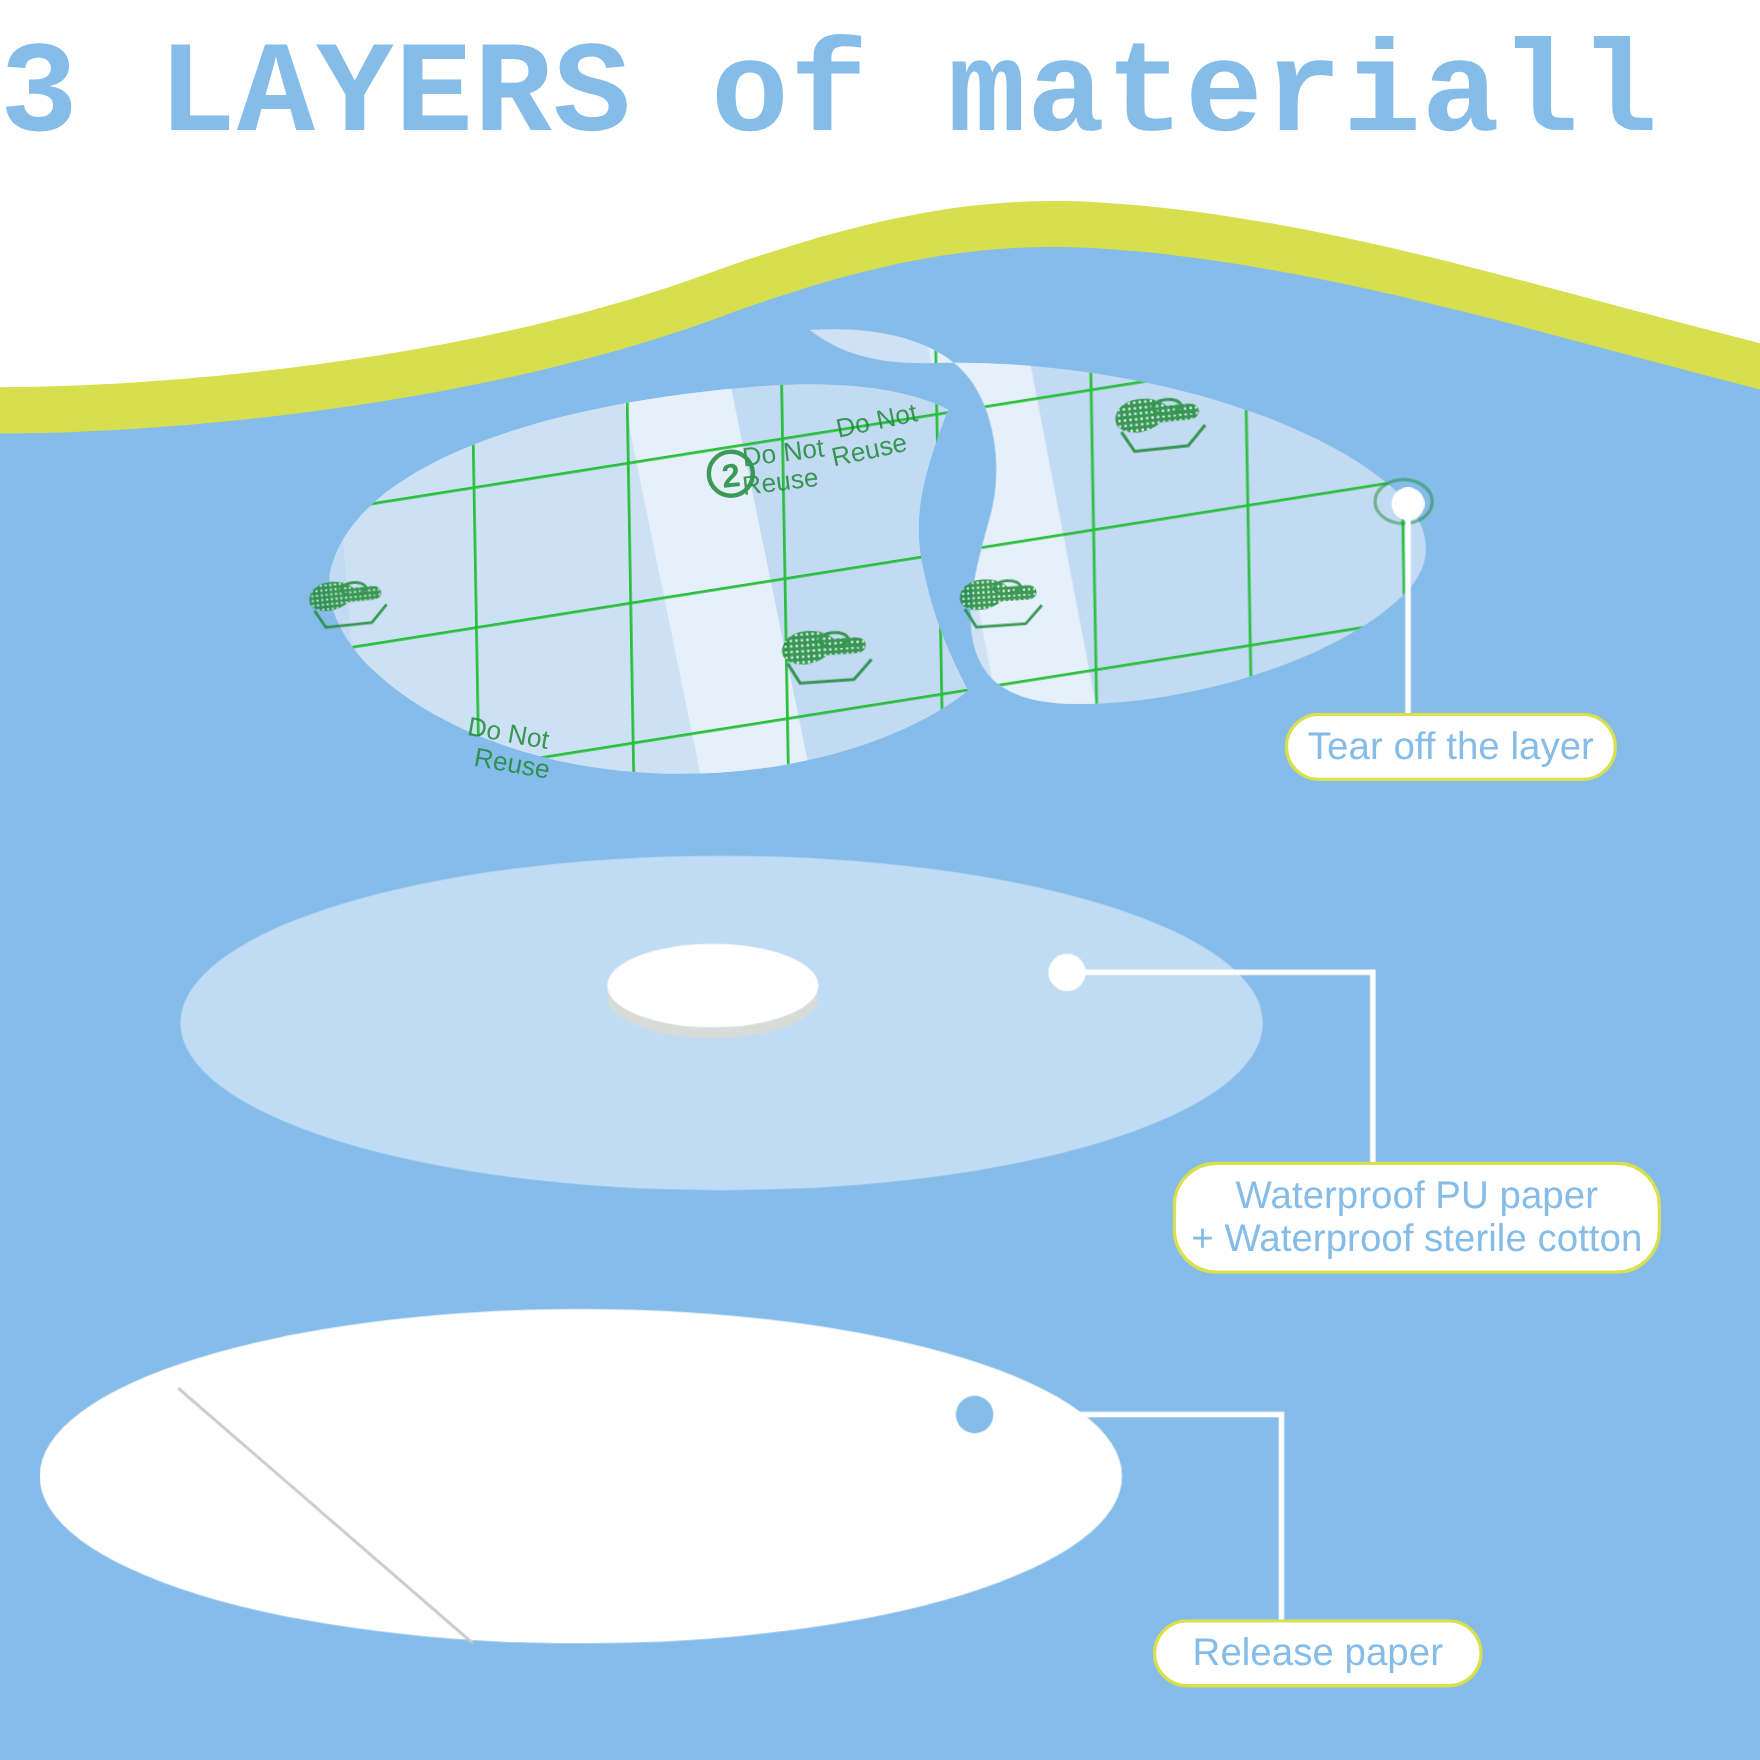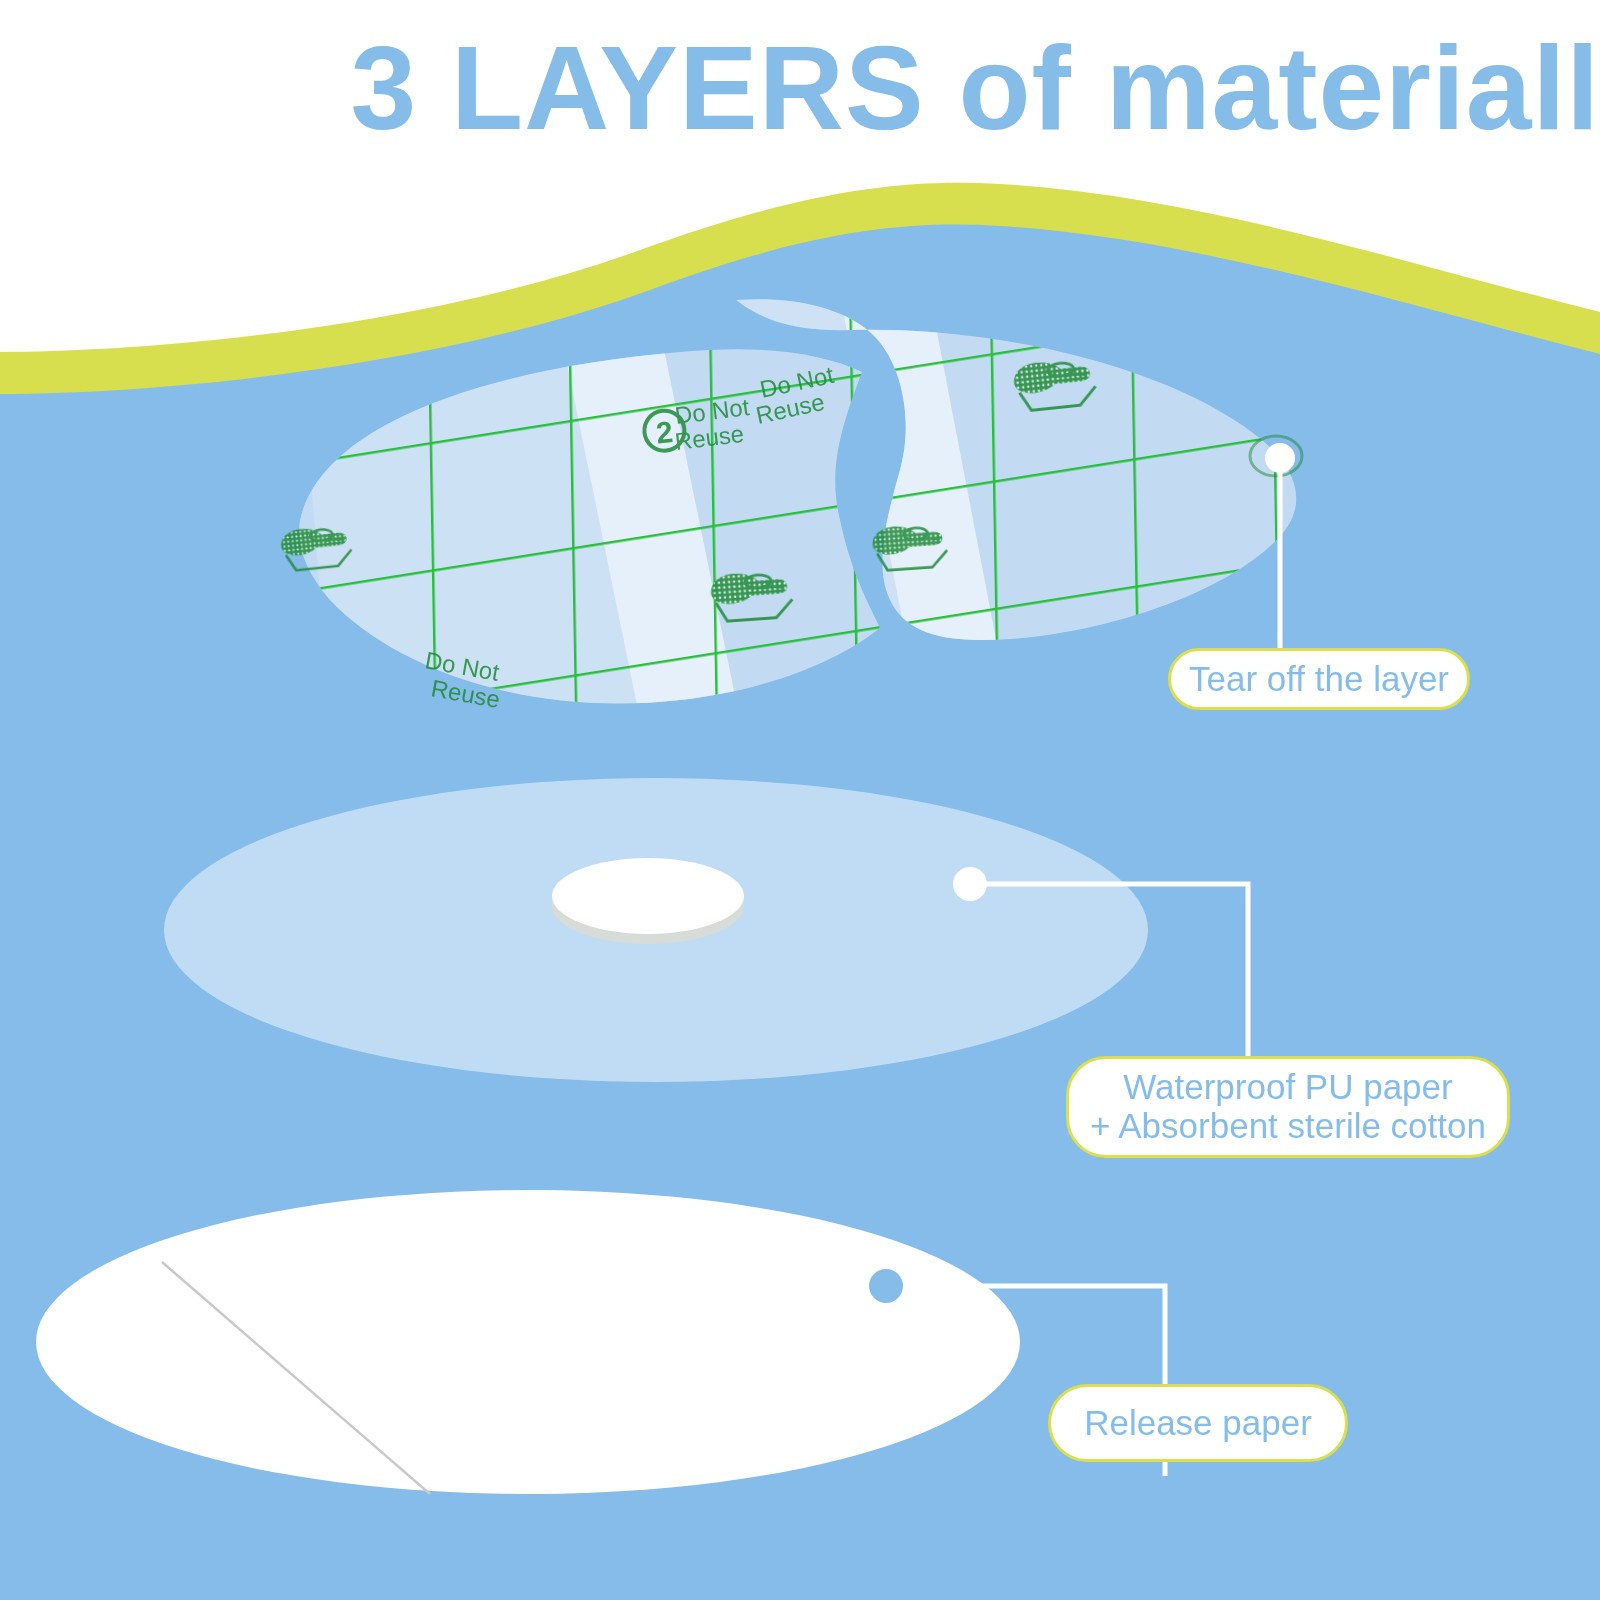--- a/index.html
+++ b/index.html
@@ -24,22 +24,22 @@
     position: absolute;
     inset: 0;
     width: 1600px;
     height: 1600px;
   }
   .page-title {
     position: absolute;
     left: 0;
     top: 22px;
     width: 1600px;
-    text-align: right;
-    font-family: Liberation Sans, sans-serif;
+    text-align: left;
+    font-family: Liberation Mono, monospace;
     font-weight: bold;
     font-size: 118px;
     line-height: 1.12;
     letter-spacing: 1px;
     color: #85bce8;
     white-space: nowrap;
     user-select: none;
   }
   .callout {
     position: absolute;
@@ -67,23 +67,23 @@
   }
   #callout-pu {
     left: 1066px;
     top: 1056px;
     width: 444px;
     height: 102px;
     padding-bottom: 2px;
   }
   #callout-release {
     left: 1048px;
-    top: 1384px;
+    top: 1472px;
     width: 300px;
-    height: 78px;
+    height: 62px;
   }
 </style>
 </head>
 <body>
 
 <div id="stage">
 
   <svg id="scene" viewBox="0 0 1600 1600" xmlns="http://www.w3.org/2000/svg">
     <defs>
 
@@ -217,20 +217,20 @@
   </svg>
 
   <div class="page-title">3 LAYERS of materiall</div>
 
   <div class="callout" id="callout-tear">
     <span>Tear off the layer</span>
   </div>
 
   <div class="callout" id="callout-pu">
     <span>Waterproof PU paper</span>
-    <span>+ Absorbent sterile cotton</span>
+    <span>+ Waterproof sterile cotton</span>
   </div>
 
   <div class="callout" id="callout-release">
     <span>Release paper</span>
   </div>
 
 </div>
 
 </body></html>

